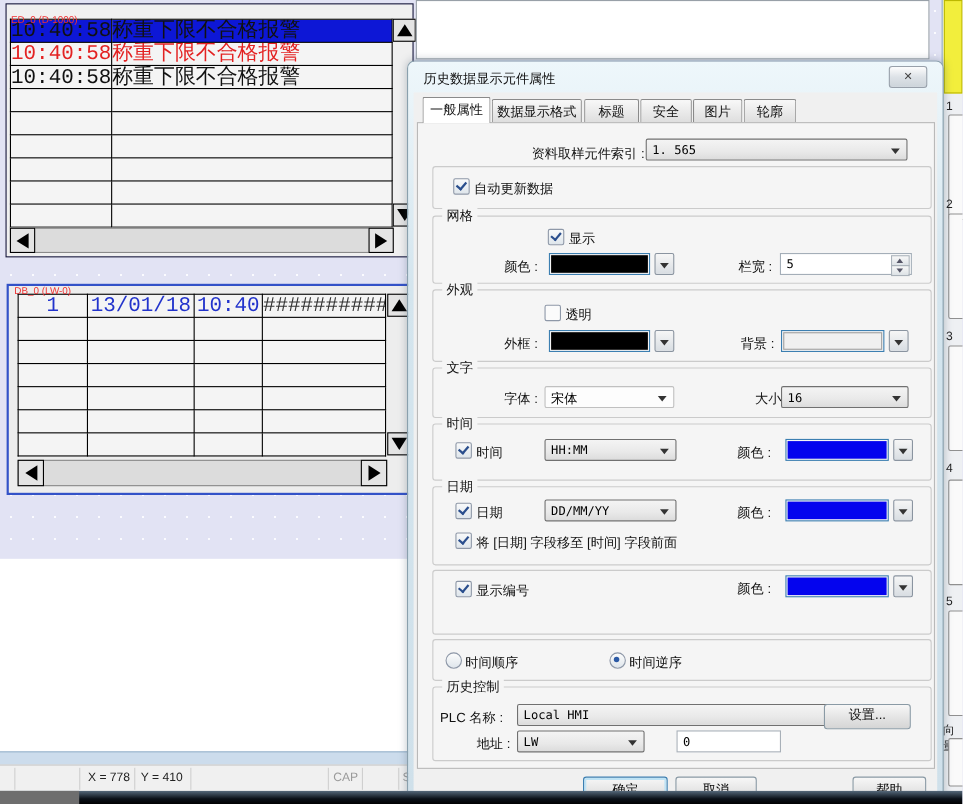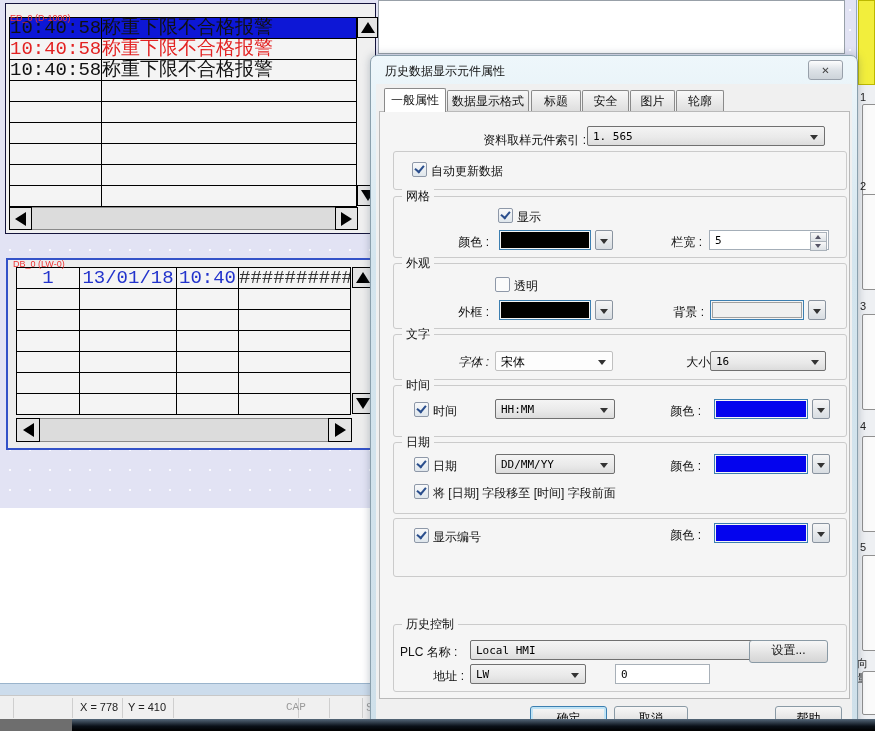--- a/index.html
+++ b/index.html
@@ -252,21 +252,21 @@
 </div>
 
 <div class="abs" id="statusbar">
   <span class="sb-sep" style="left:13px;"></span>
   <span class="sb-sep" style="left:72px;"></span>
   <span class="sb-sep" style="left:122px;"></span>
   <span class="sb-sep" style="left:173px;"></span>
   <span class="sb-text" style="left:80px;text-align:right;">X = 778</span>
   <span class="sb-text" style="left:128px;">Y = 410</span>
   <span class="sb-sep" style="left:298px;"></span>
-  <span class="sb-key" style="left:286px;font-family:Liberation Mono, monospace;">CAP</span>
+  <span class="sb-key" style="left:303px;">CAP</span>
   <span class="sb-sep" style="left:329px;"></span>
   <span class="sb-key on" style="left:328px;margin-top:36px;">NUM</span>
   <span class="sb-sep" style="left:362px;"></span>
   <span class="sb-key" style="left:366px;">SCRL</span>
 </div>
 
 <div class="abs" id="dialog">
   <span id="dlg-title">历史数据显示元件属性</span>
   <div id="dlg-close">
     <span>✕</span>
@@ -347,21 +347,21 @@
           <span class="fill" style="border: 1px solid rgb(160, 160, 160); background-color: rgb(240, 240, 240);"></span>
         </span>
       <span class="cc-btn">
         <span class="tri-down-sm"></span>
         </span>
     </div>
   </div>
 
   <div class="group" style="left:22px;top:278px;width:452px;height:44px;">
     <span class="legend">文字</span>
-    <span class="lbl r" style="left:35px;top:19px;width:60px;font-style:italic;">字体 :</span>
+    <span class="lbl r" style="left:35px;top:19px;width:60px;">字体 :</span>
     <div class="comboA flat" style="left:101px;top:16px;width:118px;">
       <span class="val cjk">宋体</span>
       <span class="tri-down-sm"></span>
     </div>
     <span class="lbl r" style="left:261px;top:19px;width:62px;">大小 :</span>
     <div class="comboA" style="left:316px;top:16px;width:116px;">
       <span class="val">16</span>
       <span class="tri-down-sm"></span>
     </div>
   </div>
@@ -421,20 +421,28 @@
     <div class="colorcombo" style="left:320px;top:4px;width:116px;">
       <span class="swatch" style="width:94px;">
           <span class="fill" style="background-color: rgb(4, 4, 238);"></span>
         </span>
       <span class="cc-btn">
         <span class="tri-down-sm"></span>
         </span>
     </div>
   </div>
 
+  <div class="group" style="left:22px;top:525px;width:452px;height:36px;">
+    <span class="radio" style="left:11px;top:11px;"></span>
+    <span class="lbl" style="left:29px;top:12px;">时间顺序</span>
+    <span class="radio" style="left:160px;top:11px;">
+      <span class="radio-dot"></span>
+      </span>
+    <span class="lbl" style="left:178px;top:12px;">时间逆序</span>
+  </div>
 
   <div class="group" style="left:22px;top:568px;width:452px;height:66px;">
     <span class="legend">历史控制</span>
     <span class="lbl" style="left:6px;top:19px;">PLC 名称 :</span>
     <div class="comboA" style="left:76px;top:15px;width:312px;">
       <span class="val">Local HMI</span>
       <span class="tri-down-sm"></span>
     </div>
     <div class="pushbtn" style="left:355px;top:15px;width:77px;">
       <span>设置...</span></div>

